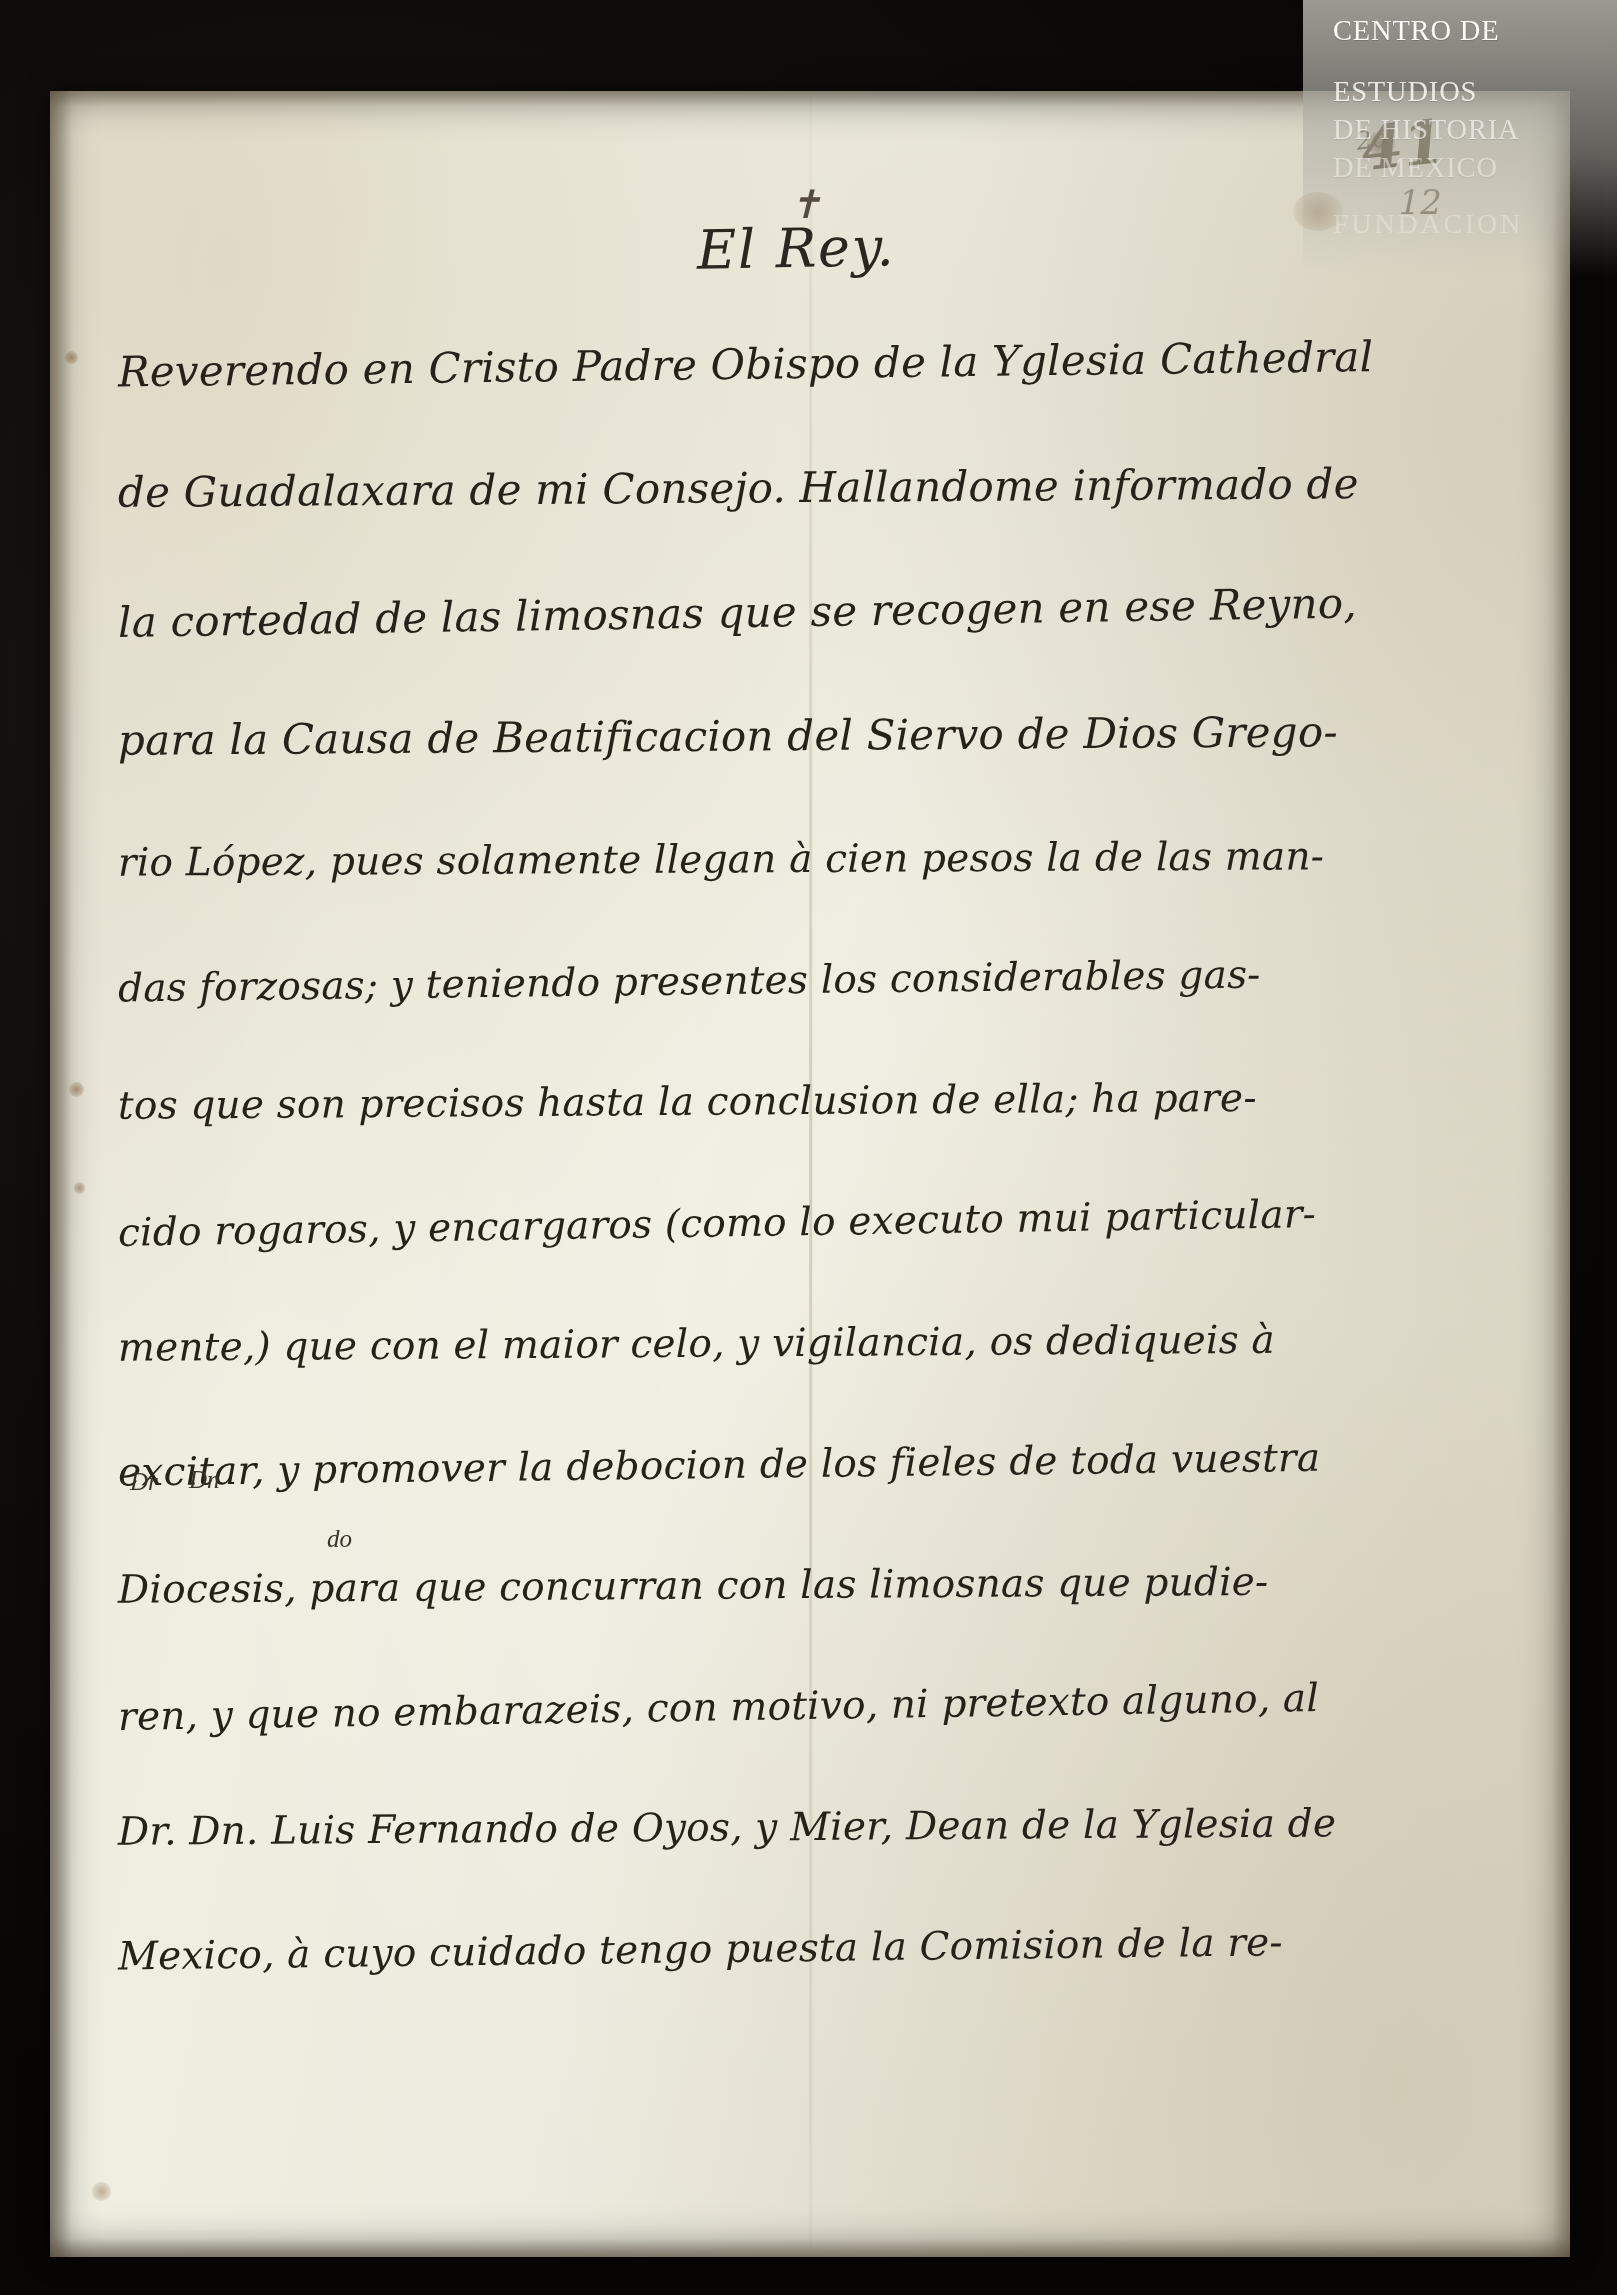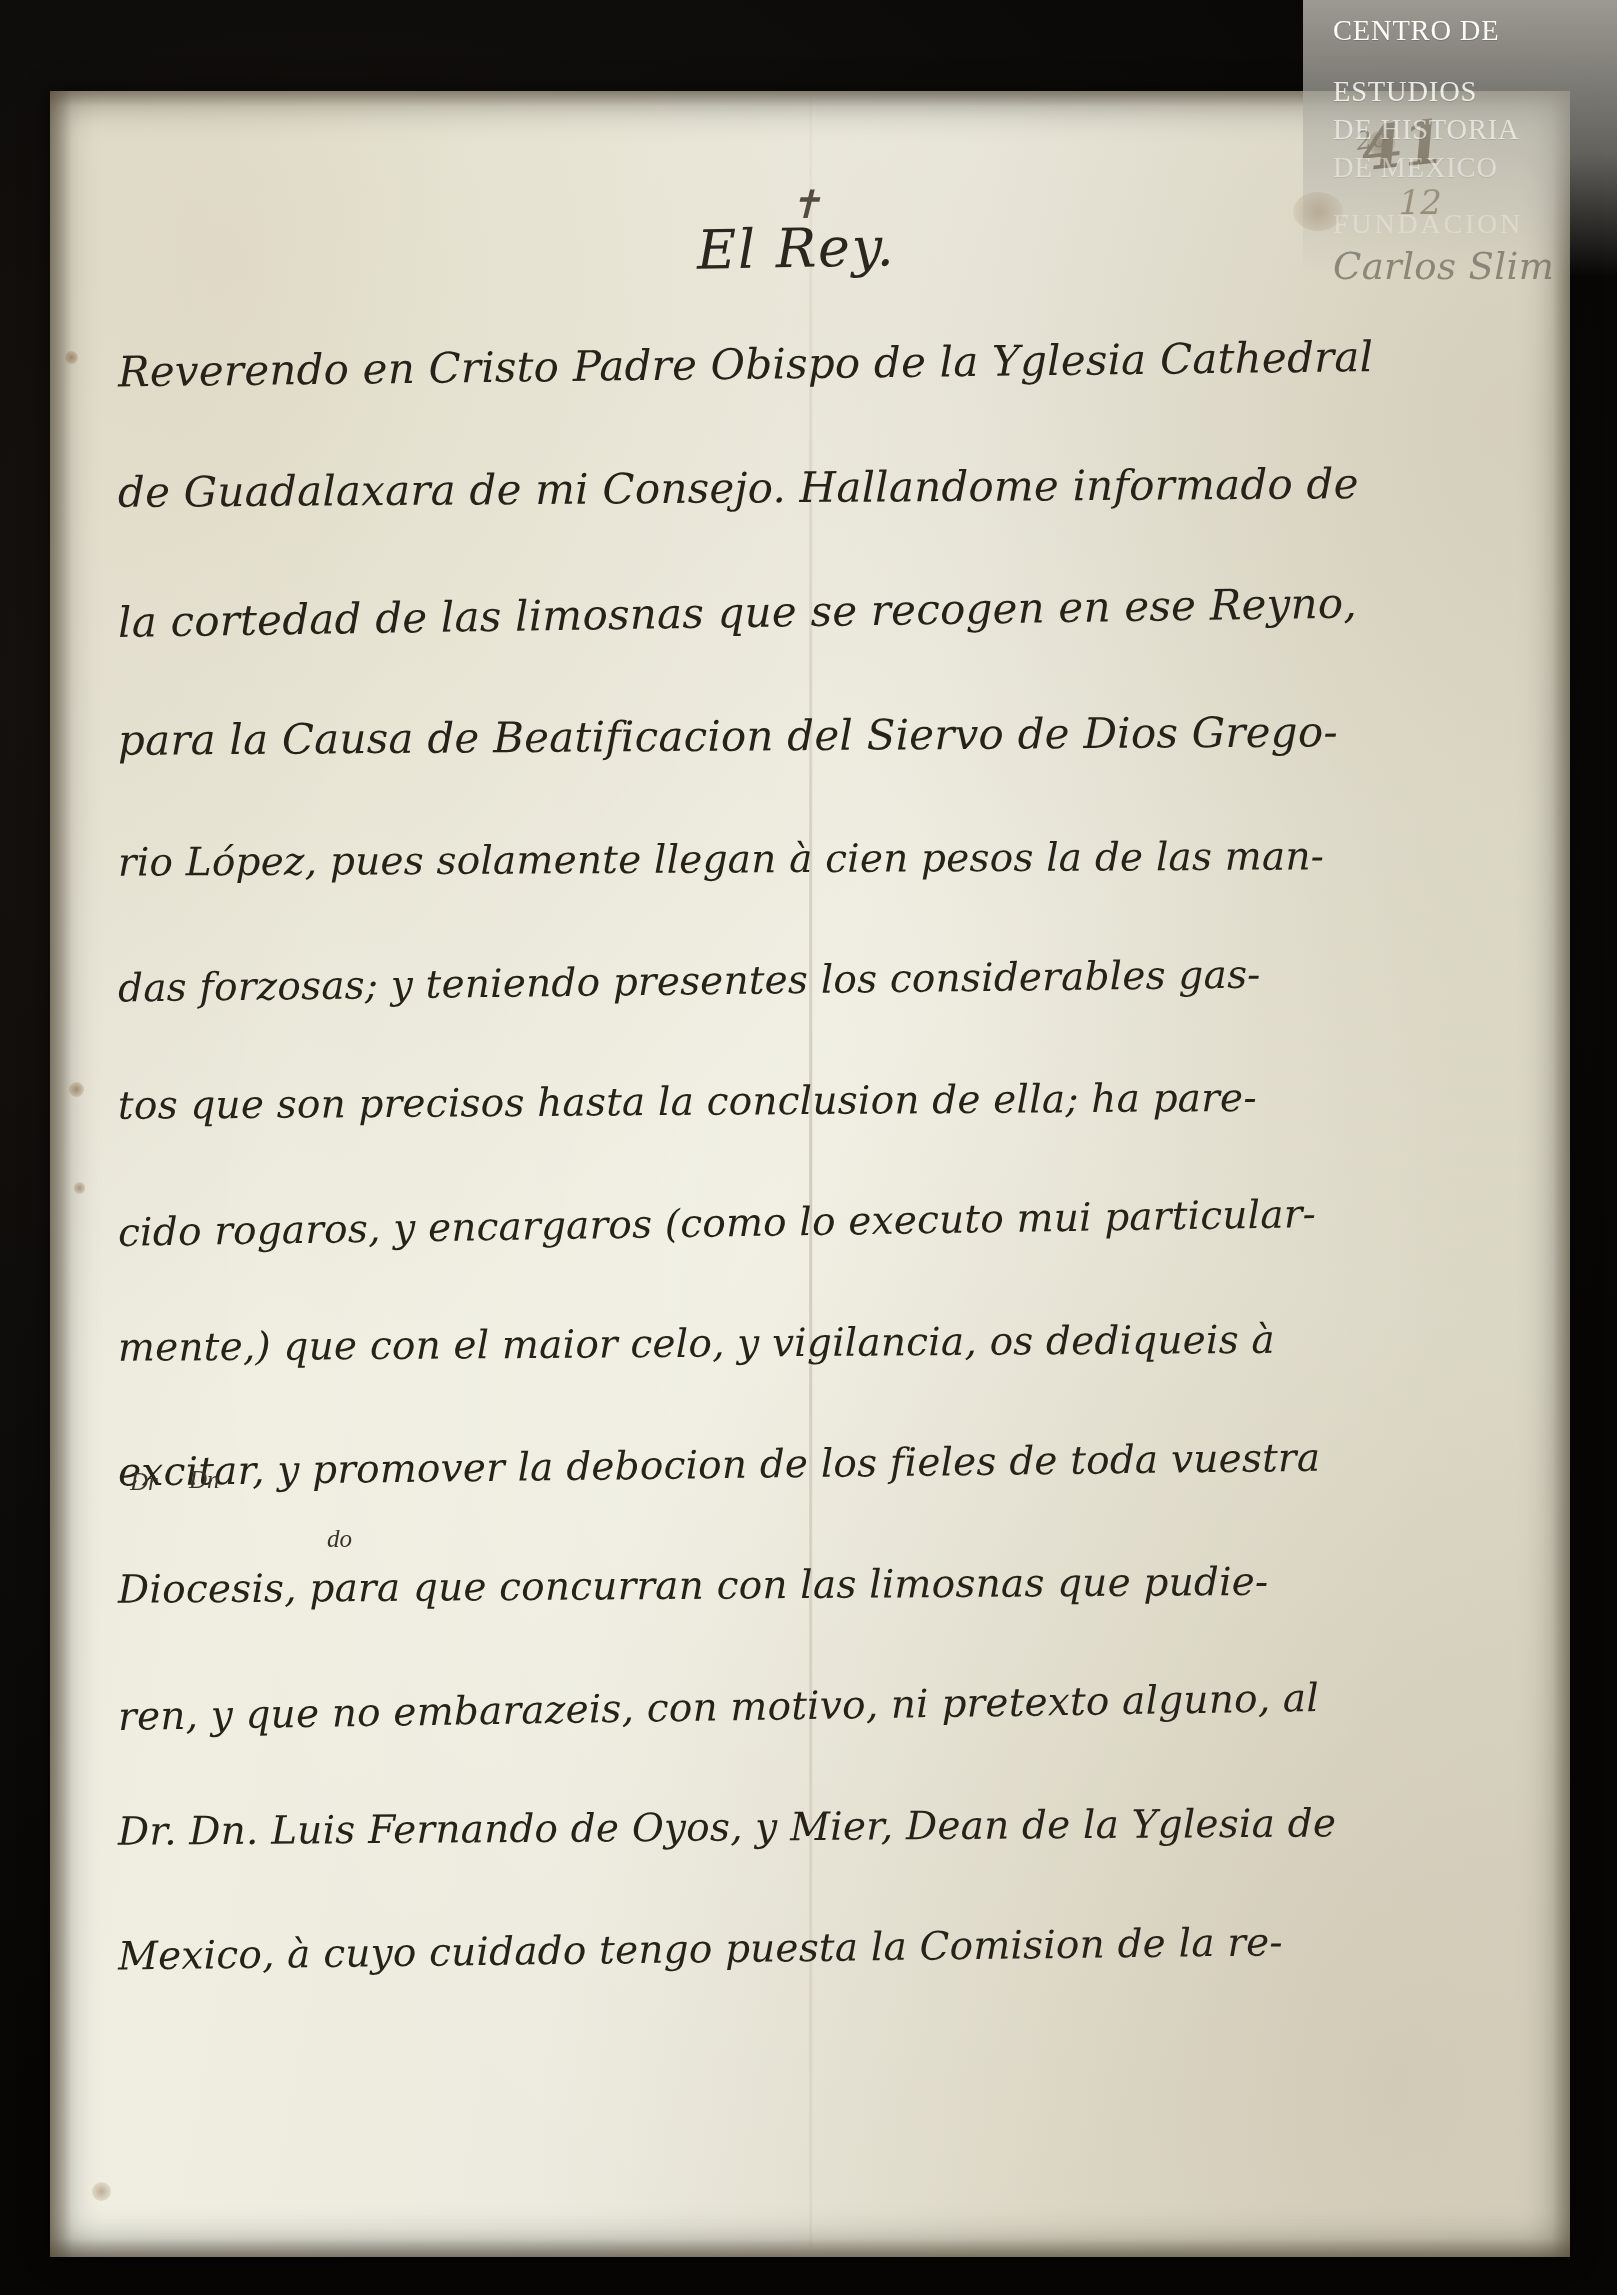--- a/index.html
+++ b/index.html
@@ -251,17 +251,16 @@
         <div class="superline" style="left: 277px; top: 1434px;">do</div>
       </div>
   </div>
 
   <div class="watermark">
     <div class="wm-line">CENTRO DE</div>
     <div class="wm-line fade1">ESTUDIOS</div>
     <div class="wm-line fade2">DE HISTORIA</div>
     <div class="wm-line fade3">DE MEXICO</div>
     <div class="wm-found">FUNDACION</div>
-    <div class="wm-signature">Carlos Slim</div>
   </div>
 
 </div>
 
 
 </body></html>

